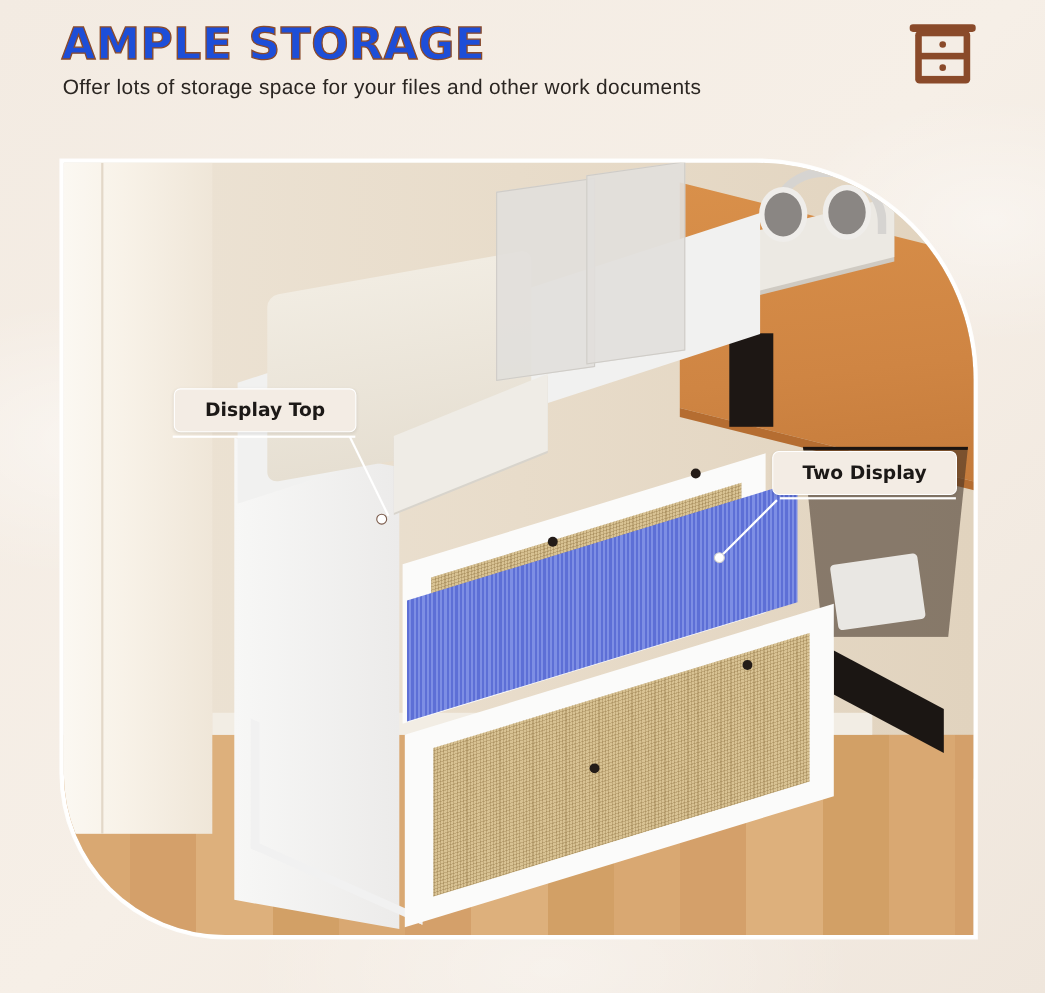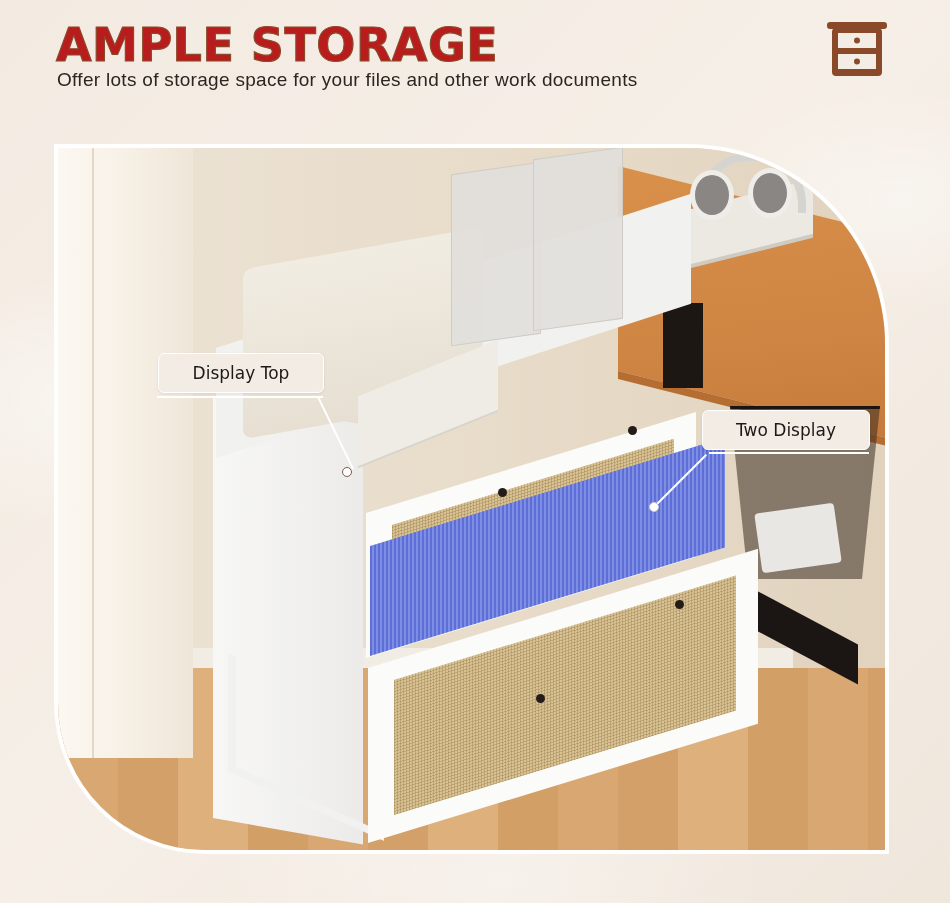--- a/index.html
+++ b/index.html
@@ -6,22 +6,22 @@
   body { width:950px; height:903px; overflow:hidden; position:relative;
     background:#f4ede5; font-family:"Liberation Sans", sans-serif; }
   .bg-texture { position:absolute; inset:0;
     background:
       radial-gradient(ellipse 300px 180px at 80px 400px, rgba(255,255,255,0.45), transparent 70%),
       radial-gradient(ellipse 260px 160px at 900px 200px, rgba(255,255,255,0.4), transparent 70%),
       radial-gradient(ellipse 400px 200px at 500px 880px, rgba(255,255,255,0.35), transparent 70%),
       linear-gradient(135deg, #f3ebe2 0%, #f6efe7 50%, #efe6dc 100%);
   }
   .headline { position:absolute; left:56px; top:18px; margin:0;
-    font-family:"DejaVu Sans", sans-serif; font-weight:900; font-size:46px;
-    letter-spacing:0.5px; color:#b91c1c; -webkit-text-stroke:1.2px #8a4a2a; }
+    font-family:"DejaVu Sans", sans-serif; font-weight:900; font-size:40px;
+    letter-spacing:0.5px; color:#1d4ed8; -webkit-text-stroke:1.2px #8a4a2a; }
   .subhead { position:absolute; left:57px; top:69px; margin:0;
     font-family:"Liberation Sans", sans-serif; font-size:19px; color:#2b2622; letter-spacing:0.3px;text-align:center; }
   .cab-icon { position:absolute; left:826px; top:20px; width:62px; height:58px; }
 
   .frame { position:absolute; left:55px; top:145px; width:833px; height:708px;
     border-radius:0 200px 0 150px; background:#fff; overflow:hidden;
     box-shadow:0 0 0 1px rgba(255,255,255,0.9); }
   .photo { position:absolute; left:3px; top:3px; right:3px; bottom:3px;
     border-radius:0 197px 0 147px; overflow:hidden; background:#e7ddcf; }
   .wall { position:absolute; left:0; top:0; width:100%; height:560px;
@@ -65,21 +65,21 @@
     background:repeating-linear-gradient(90deg,#5d6fd6 0 2px,#7d8ee4 2px 4px); transform:skewY(-17deg); transform-origin:left top; }
   .knob { position:absolute; width:9px; height:9px; background:#241c18; border-radius:50%; }
   .printer { position:absolute; left:185px; top:100px; width:240px; height:170px;
     background:linear-gradient(180deg,#f1ece2,#e6dfd2); border-radius:10px; transform:skewY(-10deg); }
   .printer-tray { position:absolute; left:300px; top:220px; width:140px; height:70px; background:#efece6;
     transform:skewY(-22deg); box-shadow:0 2px 0 #d8d4cc; }
   .organizer { position:absolute; width:88px; height:170px; background:rgba(225,223,220,0.9);
     border:1px solid #cfccc7; transform:skewY(-8deg); }
 
   .callout { position:absolute; background:#f3ece4; border:1.5px solid #fff; border-radius:6px;
-    font-family:"DejaVu Sans", sans-serif; font-weight:normal; font-size:17px; color:#1c1917;
+    font-family:"DejaVu Sans", sans-serif; font-weight:bold; font-size:17px; color:#1c1917;
     display:flex; align-items:center; justify-content:center; box-shadow:0 1px 3px rgba(0,0,0,0.08); }
   .callout-line { position:absolute; height:2px; background:#fff; transform-origin:left center; }
   .callout-dot { position:absolute; width:8px; height:8px; border-radius:50%; background:#fff; border:1.5px solid #7a5a4a; }
 </style>
 </head>
 <body>
 
 <div class="bg-texture"></div>
 
 <h1 class="headline">AMPLE STORAGE</h1>

